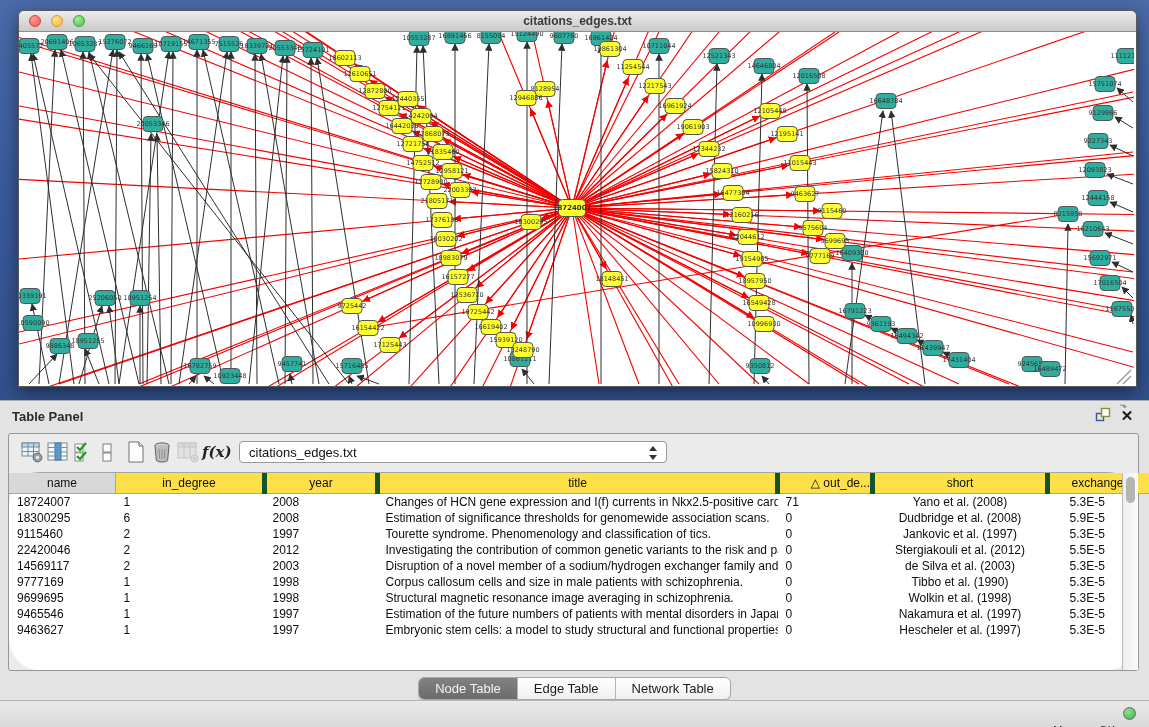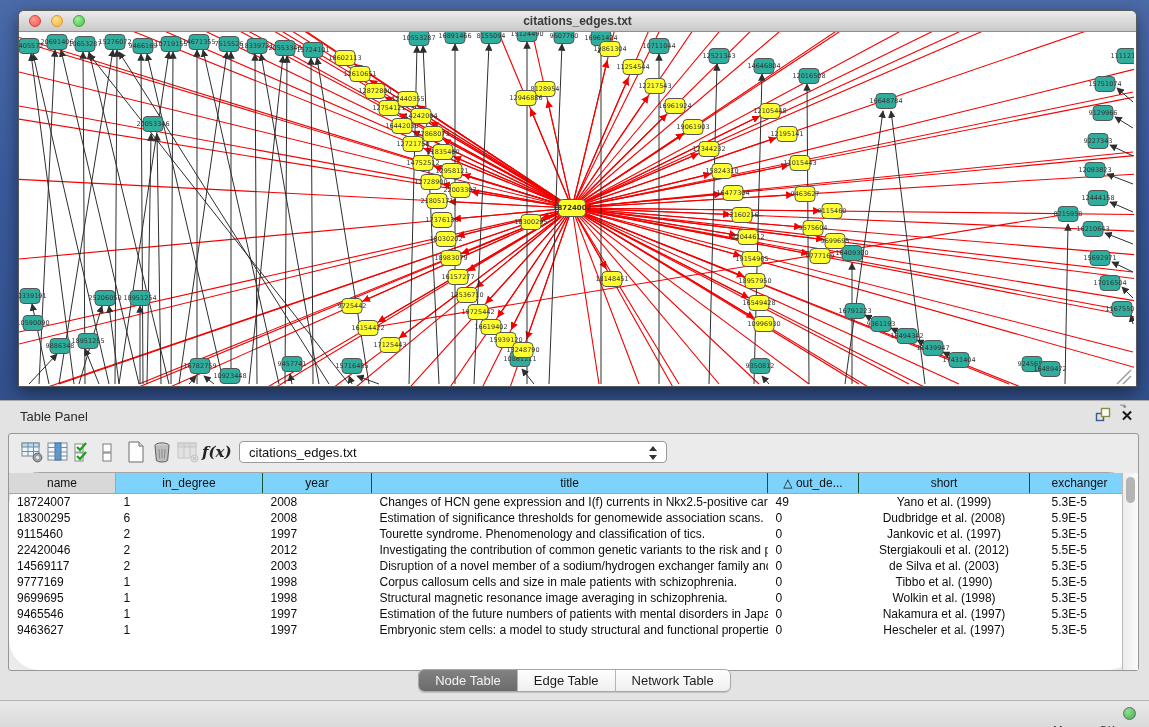--- a/index.html
+++ b/index.html
@@ -44,21 +44,21 @@
   .node-rect.t{fill:#2fae9e;}
   .node-label{font-family:"DejaVu Sans",sans-serif;font-size:6.5px;fill:#333;text-anchor:middle;}
   .hub-label{font-size:7px;font-weight:bold;}
   .grip line{stroke:#9a9a9a;stroke-width:1.5;}
   
   .table-region{
     position:absolute;left:0;top:400px;width:1149px;height:327px;
     background:#e3e3e3;border-top:1px solid #a9a9a9;
   }
   .panel-header{position:relative;height:30px;}
-  .panel-title{position:absolute;left:20px;top:8px;font-size:13px;color:#2b2b2b;}
+  .panel-title{position:absolute;left:12px;top:8px;font-size:13px;color:#2b2b2b;font-weight:bold;}
   .panel-btn{position:absolute;top:6px;width:20px;height:18px;border:none;background:transparent;padding:0;cursor:default;}
   .float-btn{right:36px;}
   .close-btn{right:12px;font-size:15px;font-weight:bold;color:#1a1a1a;line-height:16px;}
   .resize-cursor{position:absolute;right:22px;top:-1px;font-size:9px;color:#777;}
   .inner-panel{
     position:absolute;left:8px;top:32px;width:1131px;height:238px;
     background:#ebebeb;border:1px solid #979797;border-radius:3px;box-sizing:border-box;
   }
   .toolbar{position:relative;height:36px;display:flex;align-items:center;padding-left:10px;}
   .tb-btn{width:26px;height:26px;border:none;background:transparent;padding:1px;text-align:right;}
@@ -70,38 +70,38 @@
     font-size:13px;color:#111;line-height:22px;padding-left:9px;box-sizing:border-box;
   }
   .combo .arrows{position:absolute;right:8px;top:3px;width:9px;height:16px;}
   .combo .arrows span{position:absolute;left:0;width:0;height:0;border-left:4.5px solid transparent;border-right:4.5px solid transparent;}
   .combo .up{top:1px;border-bottom:5px solid #333;}
   .combo .down{bottom:1px;border-top:5px solid #333;}
   
   .grid{position:absolute;left:0;top:38px;right:0;bottom:0;background:#fff;border-top:1px solid #a5a5a5;border-radius:31px;}
   table.data{border-collapse:collapse;table-layout:fixed;width:1114px;font-size:12px;}
   table.data th{
-    height:20px;background:#7dd3fc;font-weight:normal;color:#111;
-    border-right:1px solid #14532d;border-bottom:1px solid #93adb8;
+    height:20px;background:#fde047;font-weight:normal;color:#111;
+    border-right:5px solid #14532d;border-bottom:1px solid #93adb8;
     text-align:center;font-size:12px;padding:0;overflow:hidden;white-space:nowrap;
   }
   table.data th:first-child{background:#d8d8d8;border-right:1px solid #a5a5a5;}
   table.data td{
     height:16px;padding:0 0 0 8px;color:#0d0d0d;white-space:nowrap;overflow:hidden;
     font-size:12px;
   }
   table.data td:nth-child(6){text-align:center;padding-left:0;}
   table.data td:nth-child(7){padding-left:22px;}
   .vscroll{
     position:absolute;right:0;top:0;bottom:0;width:15px;
     background:linear-gradient(90deg,#ededed,#fbfbfb);border-left:1px solid #b9b9b9;
   }
   .vthumb{position:absolute;left:2.5px;top:4px;width:9px;height:26px;border-radius:5px;background:#b4b4b4;}
   
-  .tabbar{position:absolute;left:0;right:0;top:268px;text-align:center;}
+  .tabbar{position:absolute;left:0;right:0;top:276px;text-align:center;}
   .seg{
     display:inline-flex;border:1px solid #a8a8a8;border-radius:6px;overflow:hidden;
     background:linear-gradient(180deg,#ffffff,#efefef);
     box-shadow:0 1px 1px rgba(0,0,0,.15);
   }
   .seg button{
     border:none;background:transparent;font-size:13px;padding:3px 16px;color:#1c1c1c;
     border-right:1px solid #b5b5b5;font-family:"Liberation Sans",sans-serif;
   }
   .seg button:last-child{border-right:none;text-align:center;}
@@ -869,33 +869,33 @@
     </div>
 
     <div class="grid">
       <table class="data">
         <thead>
             <tr id="thead-row">
               <th style="width: 106px;">name</th>
               <th style="width: 146px;">in_degree</th>
               <th style="width: 108px;">year</th>
               <th style="width: 395px;">title</th>
-              <th style="width: 90px;">△ out_de...</th>
+              <th style="width: 90px; text-align: right;">△ out_de...</th>
               <th style="width: 170px;">short</th>
               <th style="width: 99px;">exchanger</th>
             </tr>
           </thead>
         <tbody id="tbody">
             <tr>
               <td>18724007</td>
               <td>1</td>
               <td>2008</td>
               <td>Changes of HCN gene expression and I(f) currents in Nkx2.5-positive cardiomyoc...</td>
-              <td>49</td>
-              <td>Yano et al. (1999)</td>
+              <td>71</td>
+              <td>Yano et al. (2008)</td>
               <td>5.3E-5</td>
             </tr>
             <tr>
               <td>18300295</td>
               <td>6</td>
               <td>2008</td>
               <td>Estimation of significance thresholds for genomewide association scans.</td>
               <td>0</td>
               <td>Dudbridge et al. (2008)</td>
               <td>5.9E-5</td>

